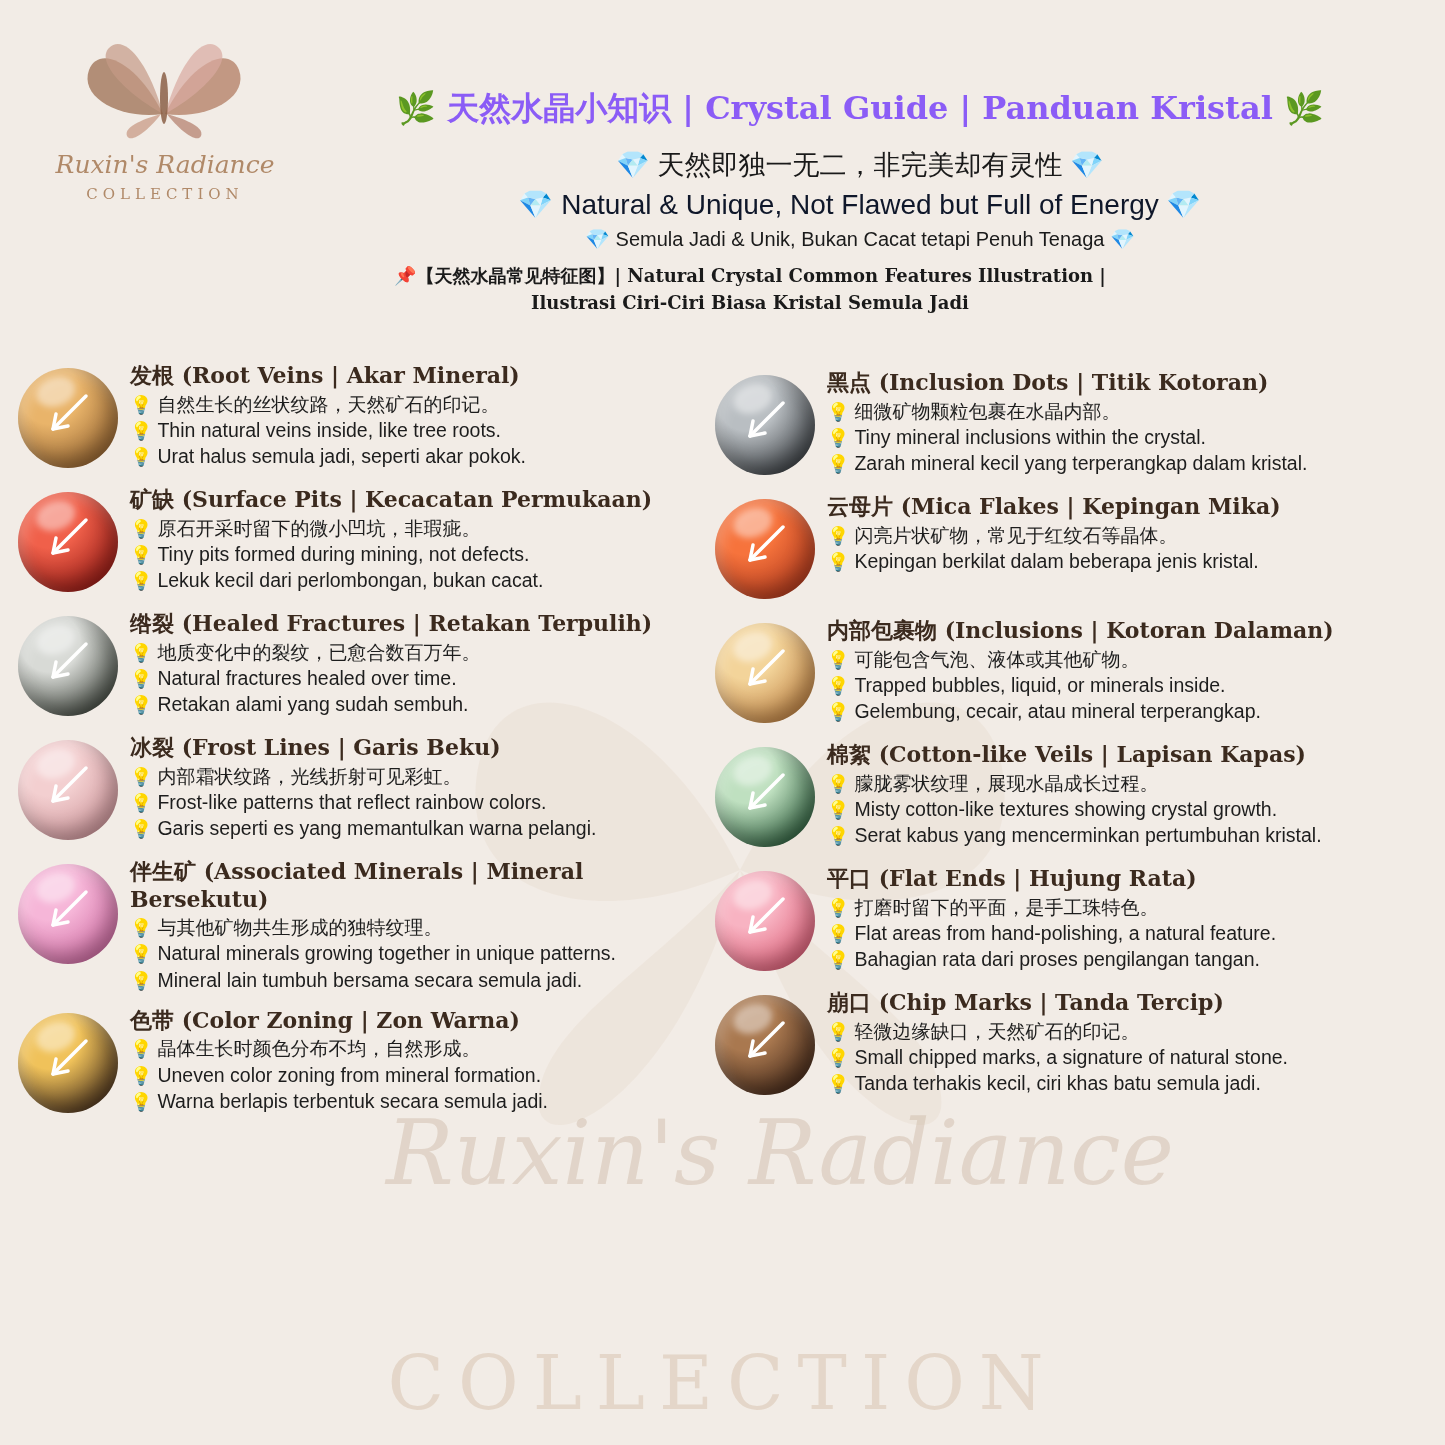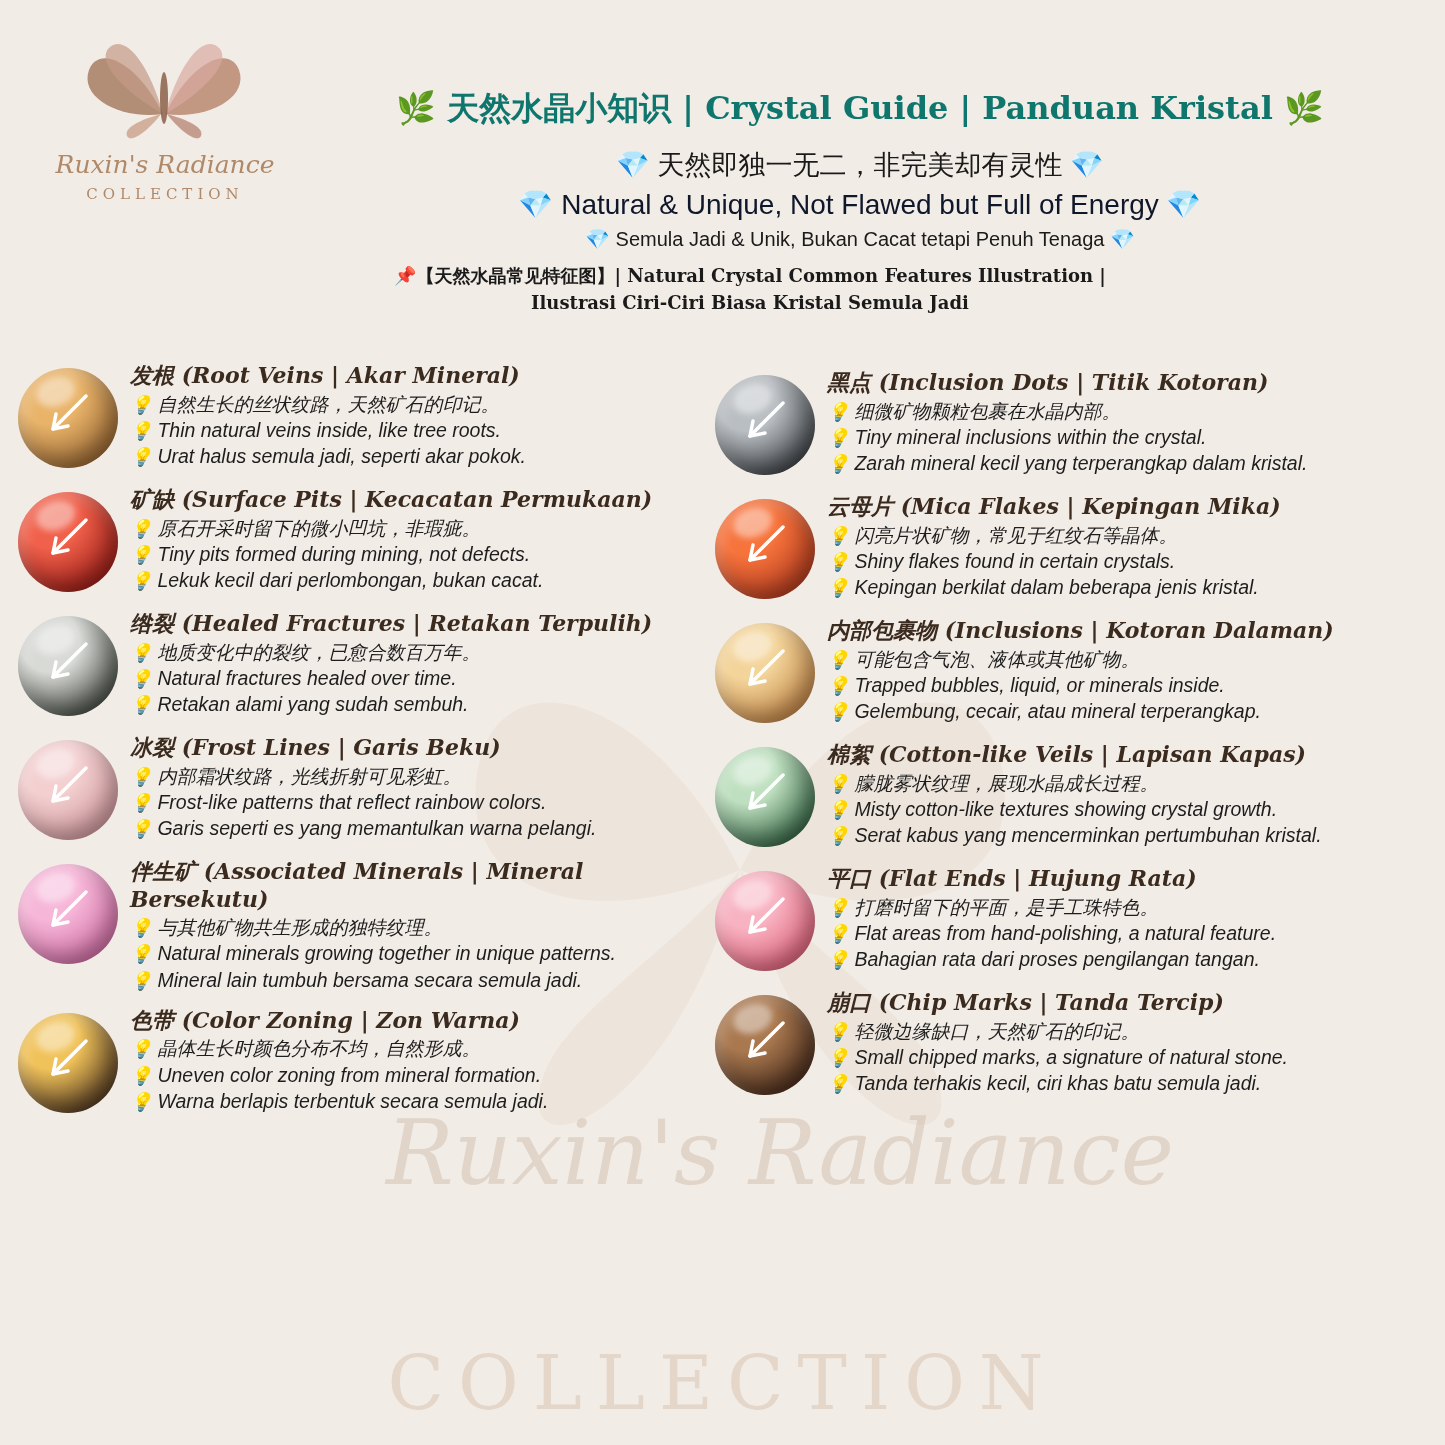--- a/index.html
+++ b/index.html
@@ -86,21 +86,21 @@
     position: absolute;
     left: 300px;
     top: 88px;
     width: 1120px;
     text-align: center;
   }
   .h-line1 {
     font-family: "DejaVu Serif", serif;
     font-weight: bold;
     font-size: 32px;
-    color: #0f766e;
+    color: #8b5cf6;
     line-height: 1.3;
     white-space: nowrap;
   }
   .h-line2 {
     font-size: 27px;
     color: #1a1a1a;
     line-height: 1.45;
     margin-top: 16px;
   }
   .h-line3 {
@@ -175,21 +175,21 @@
     transform: rotate(-20deg);
   }
   .arrow {
     position: absolute;
     left: 26px;
     top: 24px;
     width: 46px;
     height: 46px;
     pointer-events: none;
   }
-  .txt { flex: 1 1 auto; padding-top: 2px; font-style: italic; }
+  .txt { flex: 1 1 auto; padding-top: 2px; }
   .title {
     font-family: "DejaVu Serif", serif;
     font-weight: bold;
     font-size: 22px;
     color: #3b2a1e;
     line-height: 1.25;
     margin-bottom: 2px;
   }
   .line {
     font-size: 19.5px;
@@ -385,21 +385,20 @@
           <svg class="arrow" viewBox="0 0 46 46">
             <g stroke="#ffffff" stroke-width="3.5" fill="none" stroke-linecap="round">
               <line x1="42" y1="4" x2="9" y2="37"></line>
               <path d="M9 37 L 24 34 M9 37 L 12 22" stroke-linejoin="round"></path>
             </g>
           </svg>
         </div>
         <div class="txt">
           <div class="title">云母片 (Mica Flakes | Kepingan Mika)</div>
           <div class="line zh"><span class="bulb">💡 </span><span>闪亮片状矿物，常见于红纹石等晶体。</span></div>
-          <div class="line"><span class="bulb">💡 </span><span>Shiny flakes found in certain crystals.</span></div>
           <div class="line"><span class="bulb">💡 </span><span>Kepingan berkilat dalam beberapa jenis kristal.</span></div>
         </div>
       </div>
       <div class="item">
         <div class="ball-wrap">
           <div class="ball" style="background: radial-gradient(circle at 32% 26%, rgb(243, 212, 154) 0%, rgb(243, 212, 154) 30%, rgb(185, 121, 58) 88%);">
             <div class="gloss"></div>
           </div>
           <svg class="arrow" viewBox="0 0 46 46">
             <g stroke="#ffffff" stroke-width="3.5" fill="none" stroke-linecap="round">

